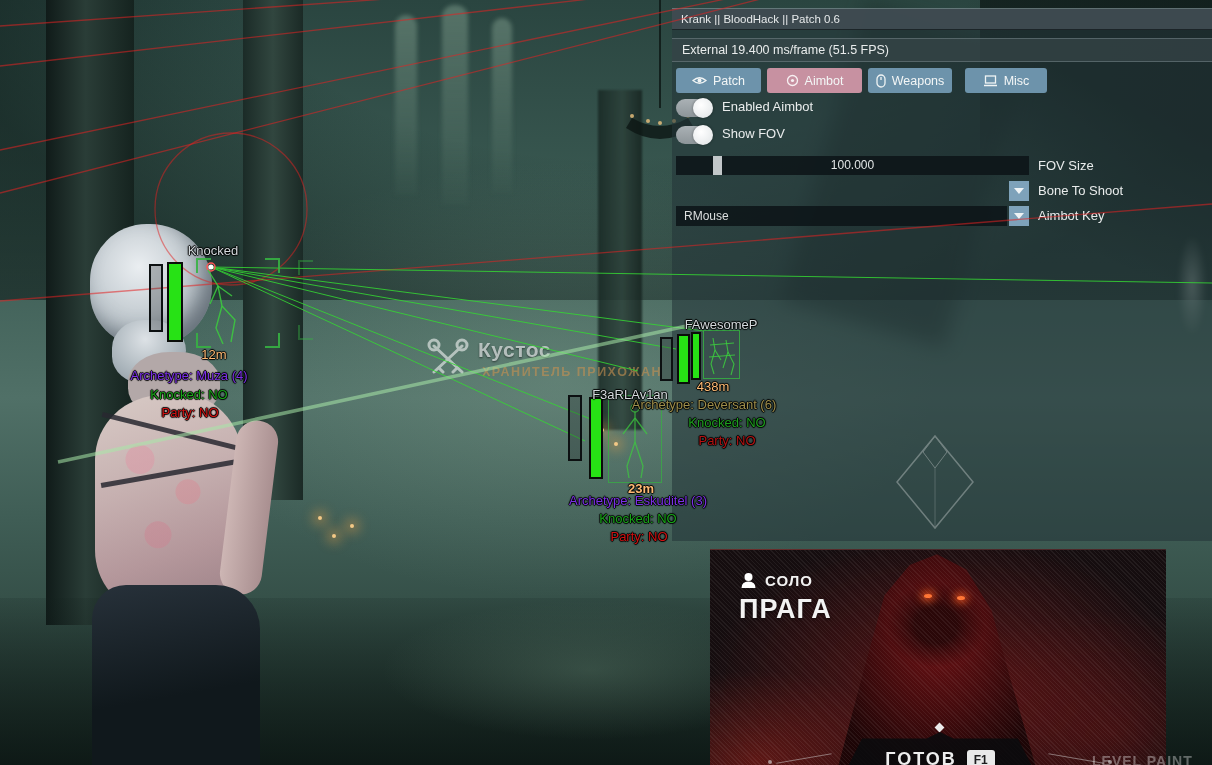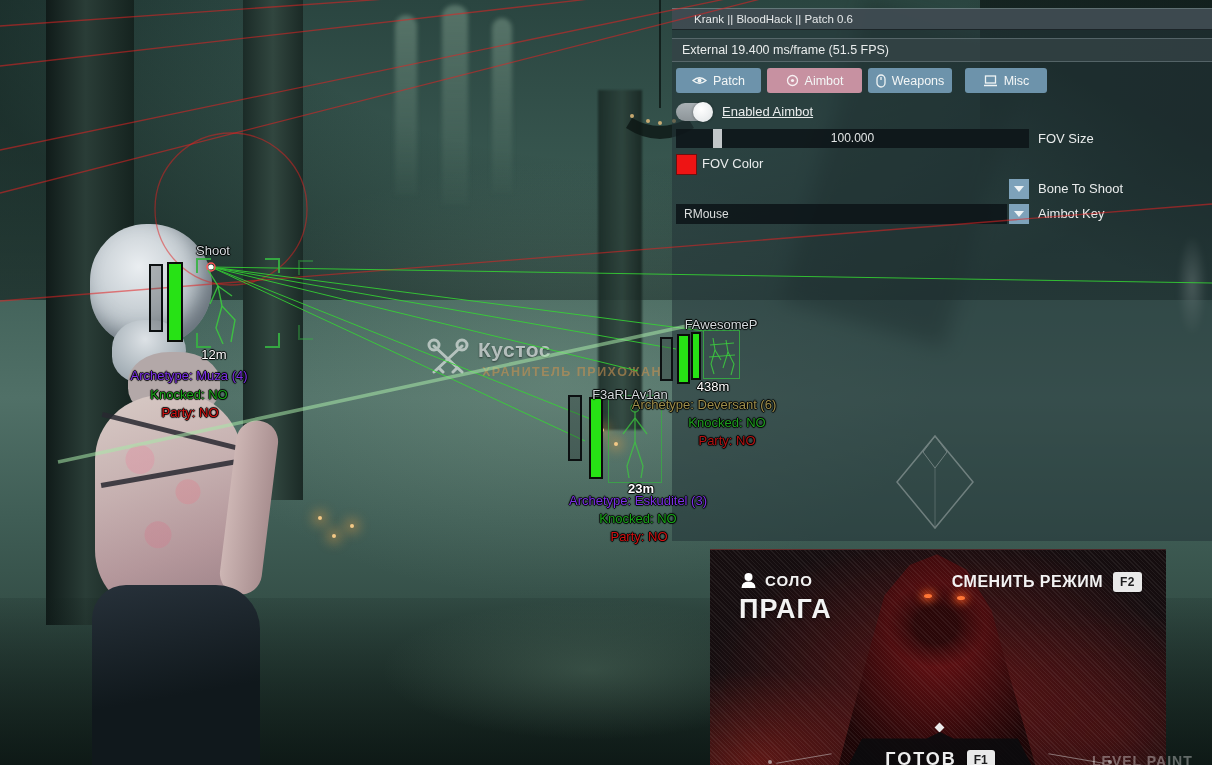--- a/index.html
+++ b/index.html
@@ -47,45 +47,45 @@
       linear-gradient(160deg,#d8cbc6,#c6b0b0 40%,#b4979b 70%,#9a7f85);}
   .strap{position:absolute;width:150px;height:5px;background:rgba(40,40,48,.85);}
   .arm{position:absolute;left:228px;top:420px;width:42px;height:175px;border-radius:22px;
     background:linear-gradient(90deg,#cdb6b4,#a98f90);transform:rotate(7deg);}
   .pants{position:absolute;left:92px;top:585px;width:168px;height:180px;border-radius:34px 44px 0 0;
     background:linear-gradient(170deg,#27313ا,#10181c 60%) , linear-gradient(170deg,#27313a,#10181c 60%);}
   
   .esptext{position:absolute;white-space:nowrap;font-size:13px;transform:translateX(-50%);
     text-shadow:-1px 0 1px #000,1px 0 1px #000,0 -1px 1px #000,0 1px 1px #000;z-index:52;}
   .name{color:#d4dadd;}
-  .dist{color:#ffffff;}
+  .dist{color:#fdba74;}
   .bar{position:absolute;z-index:51;}
   .barEmpty{border:2px solid #0c1011;background:rgba(28,34,36,.28);}
   .barHp{background:#27e215;border:2px solid #0a0d0a;}
   .espbox{position:absolute;z-index:51;}
   .fullbox{border:1.5px solid rgba(54,178,66,.85);}
   .corner{position:absolute;width:13px;height:13px;border:0 solid rgba(54,178,66,.9);}
   .c-tl{left:0;top:0;border-left-width:2px;border-top-width:2px;}
   .c-tr{right:0;top:0;border-right-width:2px;border-top-width:2px;}
   .c-bl{left:0;bottom:0;border-left-width:2px;border-bottom-width:2px;}
   .c-br{right:0;bottom:0;border-right-width:2px;border-bottom-width:2px;}
   
   #menu{position:absolute;left:672px;top:8px;width:540px;height:532px;z-index:40;
     background:rgba(36,53,57,.58);border-top:1px solid rgba(150,168,172,.55);font-size:13px;color:#e9ecec;}
   #titlebar{height:20px;line-height:20px;background:rgba(64,76,82,.92);
-    border-bottom:1px solid rgba(20,28,30,.8);font-size:11.5px;padding-left:22px;color:#e6e9ea;}
+    border-bottom:1px solid rgba(20,28,30,.8);font-size:11.5px;padding-left:9px;color:#e6e9ea;}
   #statusrow{margin-top:8px;height:22px;line-height:22px;background:rgba(58,72,76,.62);
     border-top:1px solid rgba(130,146,150,.45);border-bottom:1px solid rgba(130,146,150,.45);
     padding-left:10px;font-size:12.5px;}
   #tabs{display:flex;gap:6px;padding:6px 4px 4px 4px;}
   .tab{height:25px;border-radius:3px;display:flex;align-items:center;justify-content:center;
     gap:6px;color:#f3f6f6;font-size:12.5px;background:#6d93ab;cursor:default;}
   .tab.active{background:#c791a1;}
   .tab svg{display:block;}
-  .togglerow{display:flex;align-items:center;height:25px;margin:2px 0 0 4px;text-decoration:underline;}
+  .togglerow{display:flex;height:25px;margin:2px 0 0 4px;}
   .track{width:36px;height:18px;border-radius:9px;background:linear-gradient(180deg,#aab1b5,#8d9599);position:relative;}
   .knob{position:absolute;top:-1px;left:17px;width:20px;height:20px;border-radius:50%;
     background:radial-gradient(circle at 40% 35%,#ffffff,#dfe3e5);box-shadow:0 0 3px rgba(0,0,0,.4);}
   .togglelabel{margin-left:10px;}
   .sliderrow,.ddrow,.colorrow{position:relative;height:20px;margin:5px 0 0 4px;padding-left:47px;}
   .slidertrack{position:absolute;left:0;top:0;width:353px;height:19px;background:rgba(13,21,24,.88);}
   .sliderhandle{position:absolute;top:0;width:9px;height:19px;background:#c2c7c9;}
   .sliderval{position:absolute;left:0;width:353px;top:0;line-height:19px;text-align:center;font-size:12px;color:#e2e6e6;}
   .rowlabel{position:absolute;left:362px;top:0;line-height:20px;}
   .swatch{position:absolute;left:0;top:0;width:19px;height:19px;background:#ee1414;border:1px solid #6d0f0f;}
@@ -197,21 +197,21 @@
         <circle cx="10" cy="11" r="5"></circle>
           <circle cx="38" cy="11" r="5"></circle>
         <line x1="33" y1="34" x2="29" y2="38"></line>
           <line x1="15" y1="34" x2="19" y2="38"></line>
       </g>
     </svg>
     <div id="worldname">Кустос</div>
     <div id="worldtitle">ХРАНИТЕЛЬ ПРИХОЖАН</div>
   </div>
 
-  <div class="esptext name" style="left:213px;top:243px;">Shoot</div>
+  <div class="esptext name" style="left:213px;top:243px;">Knocked</div>
   <div class="bar barEmpty" style="left:149px;top:264px;width:10px;height:64px;"></div>
   <div class="bar barHp" style="left:167px;top:262px;width:12px;height:76px;"></div>
   <div class="espbox" style="left:196px;top:258px;width:84px;height:90px;">
     <div class="corner c-tl"></div>
     <div class="corner c-tr"></div>
     <div class="corner c-bl"></div>
     <div class="corner c-br"></div>
     <svg width="84" height="90">
       <g stroke="rgba(60,205,62,.85)" stroke-width="1.4" fill="none">
         <polyline points="12,12 22,28 26,48"></polyline>
@@ -327,32 +327,34 @@
         <span>Misc</span>
       </div>
     </div>
 
     <div class="togglerow">
       <div class="track">
           <div class="knob"></div>
         </div>
       <div class="togglelabel">Enabled Aimbot</div>
     </div>
+    <div class="togglerow">
+      <div class="track">
+          <div class="knob"></div>
+        </div>
+      <div class="togglelabel">Show FOV</div>
+    </div>
 
     <div class="sliderrow">
       <div class="slidertrack"></div>
       <div class="sliderhandle" style="left:37px;"></div>
       <div class="sliderval">100.000</div>
       <div class="rowlabel">FOV Size</div>
     </div>
 
-    <div class="colorrow">
-      <div class="swatch"></div>
-      <div class="colorlabel">FOV Color</div>
-    </div>
 
     <div class="ddrow">
       <div class="ddbtn">
           <div class="tri"></div>
         </div>
       <div class="rowlabel">Bone To Shoot</div>
     </div>
     <div class="ddrow">
       <div class="ddfield">RMouse</div>
       <div class="ddbtn">
@@ -376,24 +378,20 @@
     <div class="eye" style="left:247px;top:46px;"></div>
     <div class="grain"></div>
     <div class="sololine">
       <svg width="17" height="17">
         <circle cx="8.5" cy="5" r="4" fill="#fff"></circle>
         <path d="M1.5 16 Q1.5 9.5 8.5 9.5 Q15.5 9.5 15.5 16 Z" fill="#fff"></path>
       </svg>
       <span>СОЛО</span>
     </div>
     <div class="mapname">ПРАГА</div>
-    <div class="changemode">
-      <span>СМЕНИТЬ РЕЖИМ</span>
-      <span class="keybadge">F2</span>
-    </div>
     <div class="deco" style="left:66px;top:208px;transform:rotate(-10deg);"></div>
     <div class="deco" style="left:338px;top:208px;transform:rotate(10deg);"></div>
     <div class="dot" style="left:58px;top:210px;"></div>
     <div class="dot" style="left:398px;top:210px;"></div>
     <div class="bdiamond"></div>
     <div class="readybanner">
       <span>ГОТОВ</span>
       <span class="keybadge" style="letter-spacing:0;">F1</span>
     </div>
   </div>

